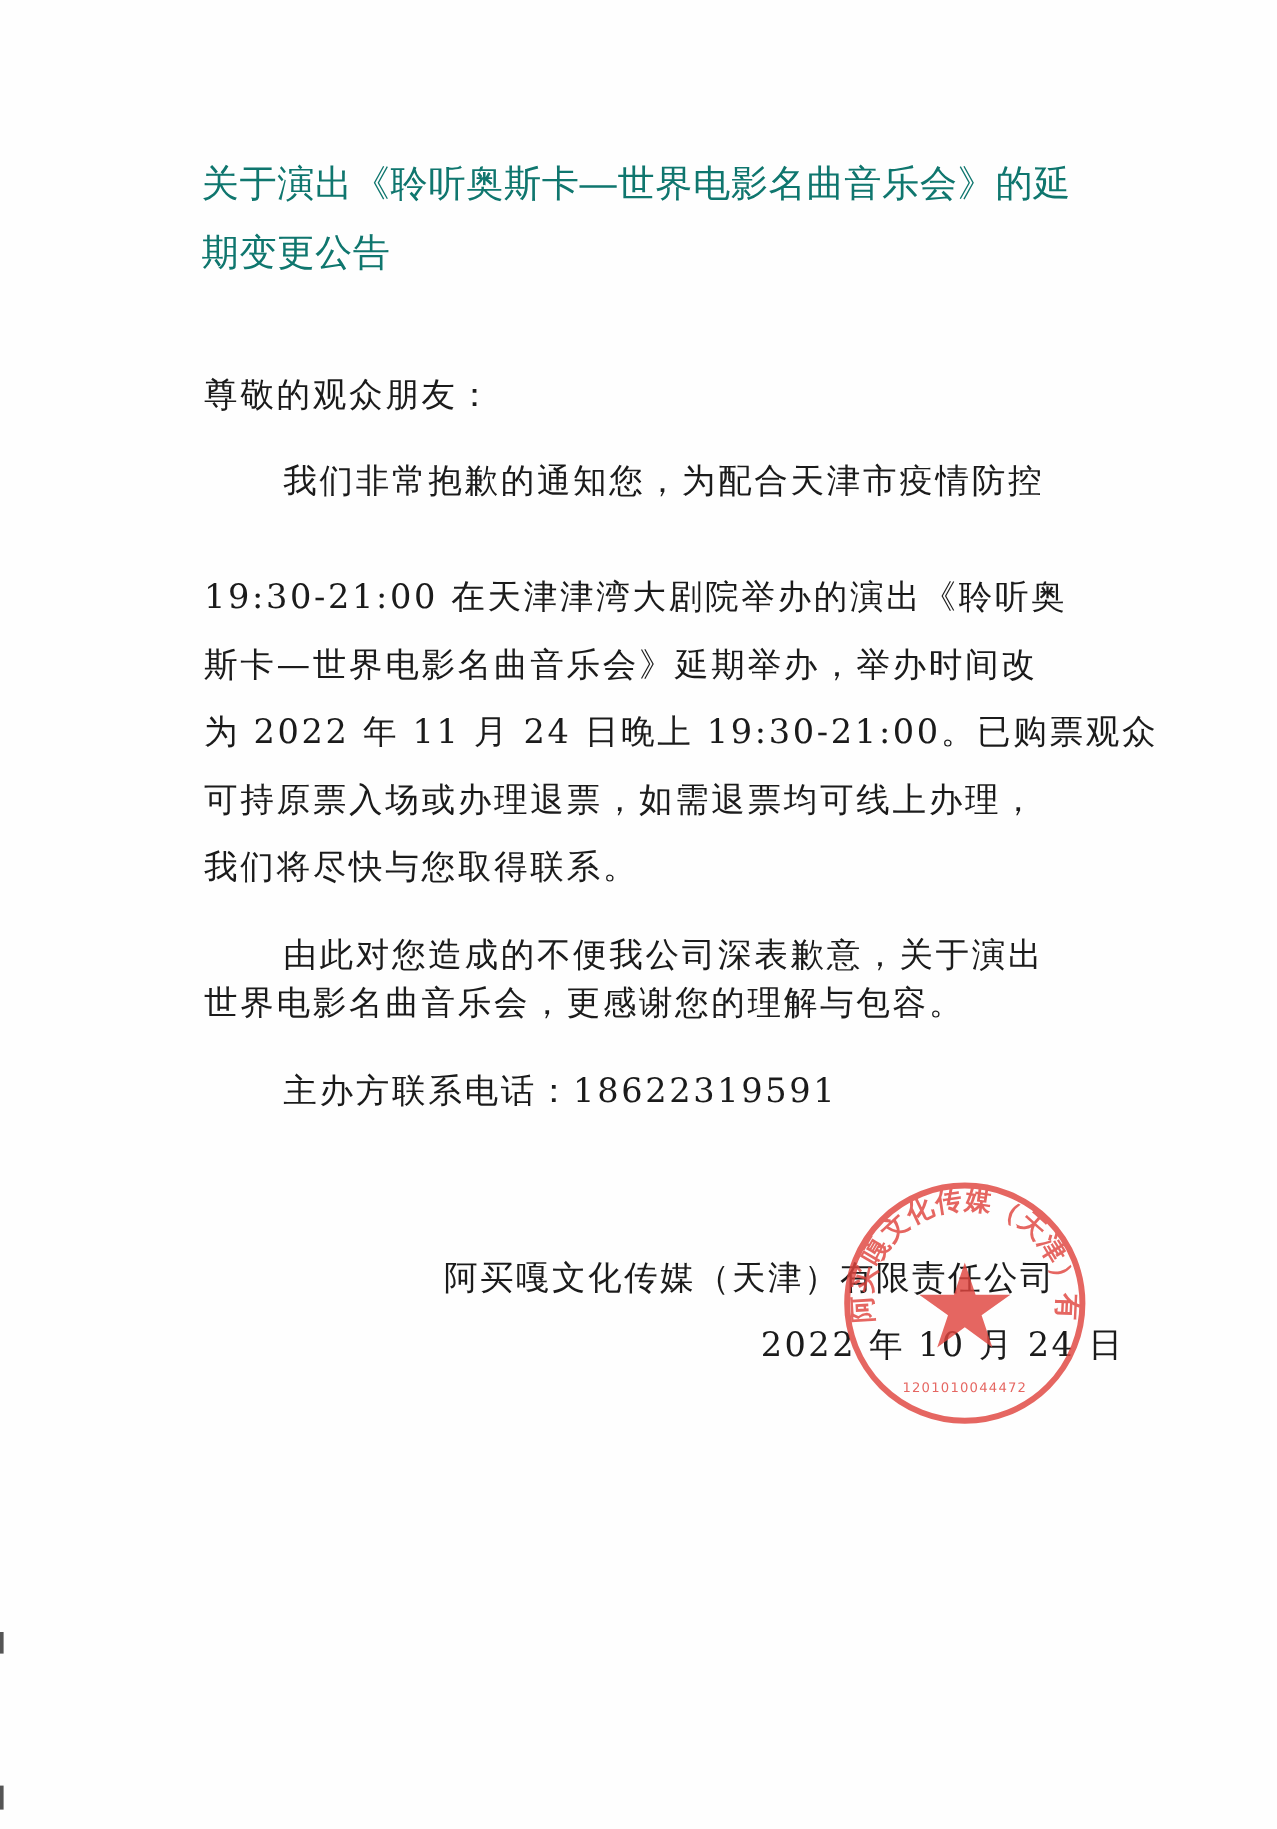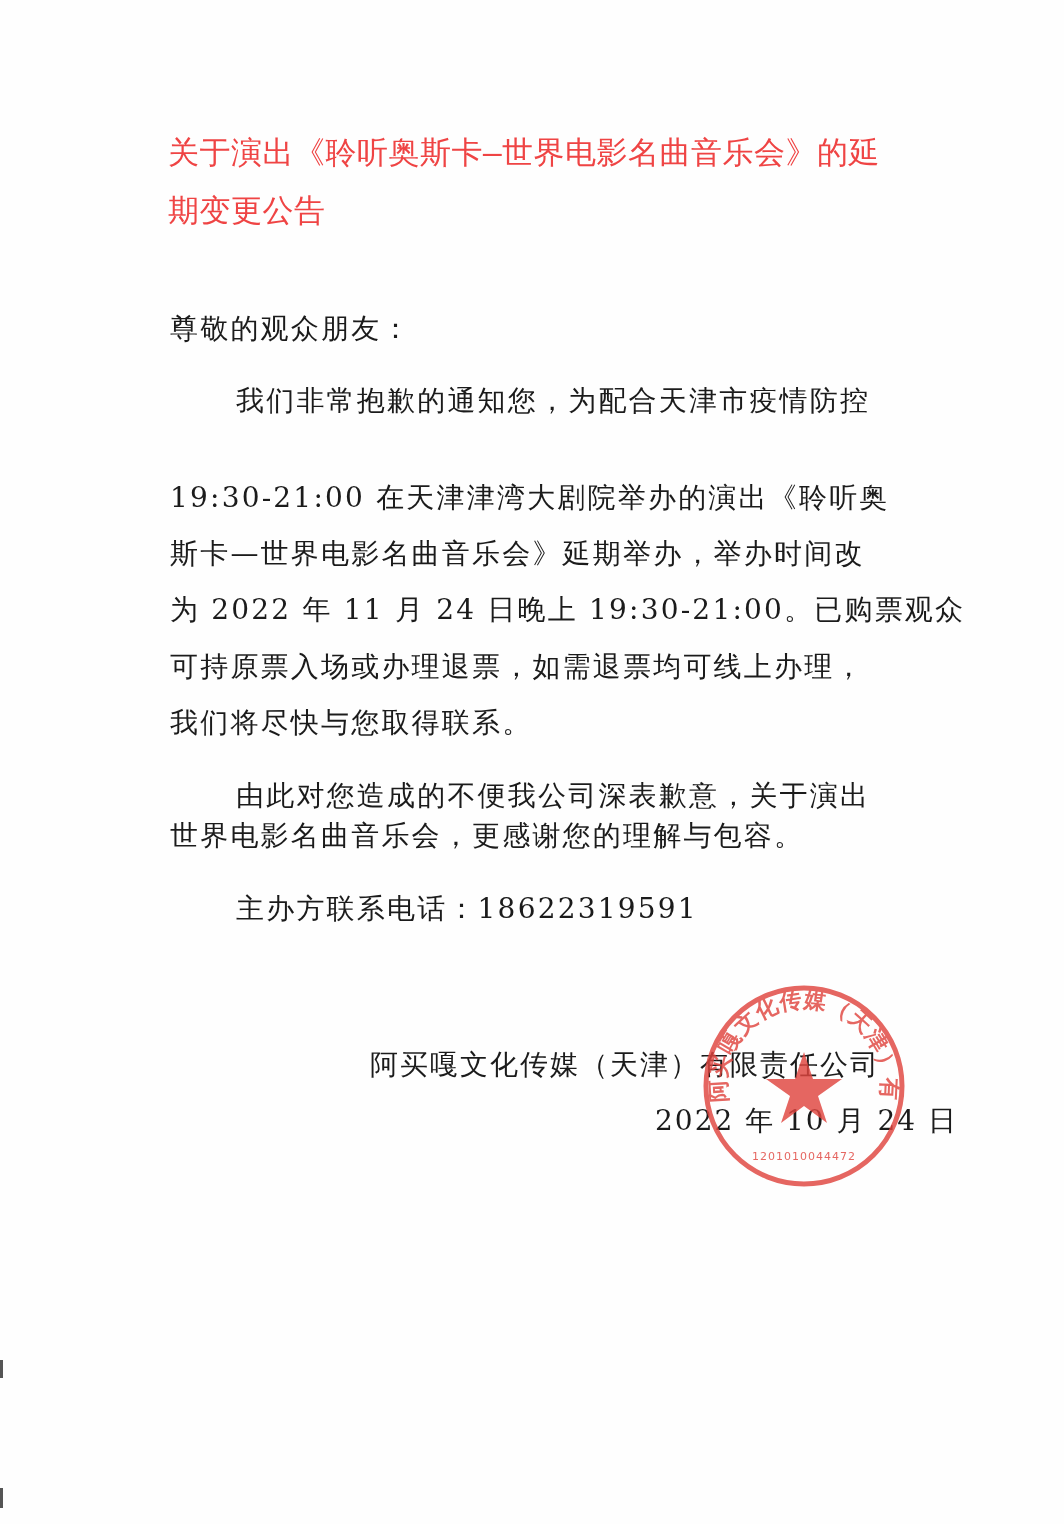--- a/index.html
+++ b/index.html
@@ -1,18 +1,18 @@
 <!DOCTYPE html>
 <html><head>
 <meta charset="utf-8">
 <style>
   html, body { margin: 0; padding: 0; background: #ffffff; }
   body { width: 1064px; height: 1524px; position: relative; overflow: hidden; font-family: "DejaVu Serif", "Liberation Serif", serif; color: #1a1a1a; }
   .page { position: absolute; left: 0; top: 0; width: 1064px; height: 1524px; background: #fefefe; }
-  .title { position: absolute; left: 168px; width: 760px; font-family: Liberation Mono, monospace; font-size: 31px; letter-spacing: 0.5px; color: #ef4444; }
+  .title { position: absolute; left: 168px; width: 760px; font-family: Liberation Sans, sans-serif; font-size: 31px; letter-spacing: 0.5px; color: #0f766e; }
   .title.l1 { top: 132px; }
   .title.l2 { top: 190px; width: 750px; }
   .line { position: absolute; left: 170px; font-size: 28px; letter-spacing: 2.2px; white-space: nowrap; color: #1b1b1b; }
   .indent { left: 236px; margin-top: 16px; }
   .sig { position: absolute; font-size: 28px; letter-spacing: 2px; white-space: nowrap; color: #1b1b1b; }
   .seal { position: absolute; left: 700px; top: 982px; width: 208px; height: 208px; }
   .edge-mark { position: absolute; left: 0; width: 3px; background: #555; }
 </style>
 </head>
 <body>
@@ -30,21 +30,21 @@
   <div class="line" style="top:591px">为 2022 年 11 月 24 日晚上 19:30-21:00。已购票观众</div>
   <div class="line" style="top:648px">可持原票入场或办理退票，如需退票均可线上办理，</div>
   <div class="line" style="top:704px">我们将尽快与您取得联系。</div>
 
   <div class="line indent" style="top:761px">由此对您造成的不便我公司深表歉意，关于演出</div>
   <div class="line" style="top:817px">世界电影名曲音乐会，更感谢您的理解与包容。</div>
 
   <div class="line indent" style="top:874px">主办方联系电话：18622319591</div>
 
   <div class="sig" style="left:370px; top:1046px;">阿买嘎文化传媒（天津）有限责任公司</div>
-  <div class="sig" style="left:655px; top:1102px;text-align:right;">2022 年 10 月 24 日</div>
+  <div class="sig" style="left:634px; top:1102px;text-align:right;">2022 年 10 月 24 日</div>
 
   <svg class="seal" viewBox="0 0 208 208" style="opacity:0.82">
     <defs>
       <path id="sealArc" d="M 30 128 A 78 78 0 1 1 178 128"></path>
     </defs>
     <circle cx="104" cy="104" r="98" fill="none" stroke="#e0453f" stroke-width="5"></circle>
     <text font-family="DejaVu Sans, sans-serif" font-size="22" fill="#e0453f" font-weight="bold" letter-spacing="1">
       <textPath href="#sealArc" startOffset="3%">阿买嘎文化传媒（天津）有限责任公司</textPath>
     </text>
     <polygon points="104,70 113,97 142,97 118,114 127,141 104,124 81,141 90,114 66,97 95,97" fill="#e0453f"></polygon>

